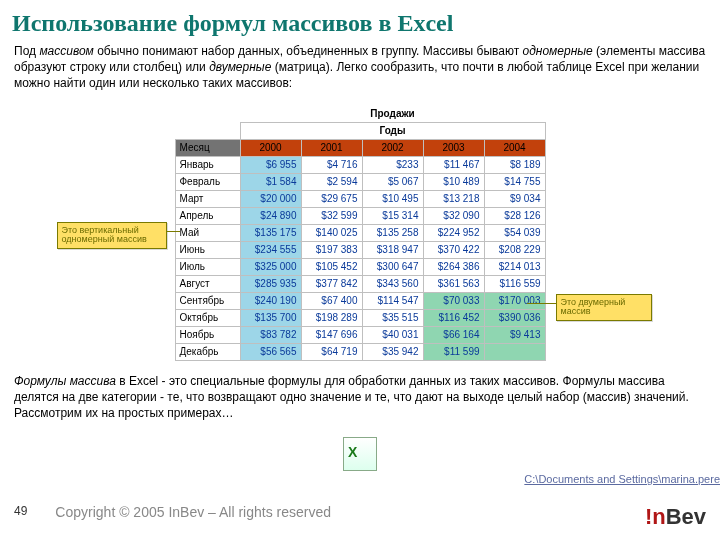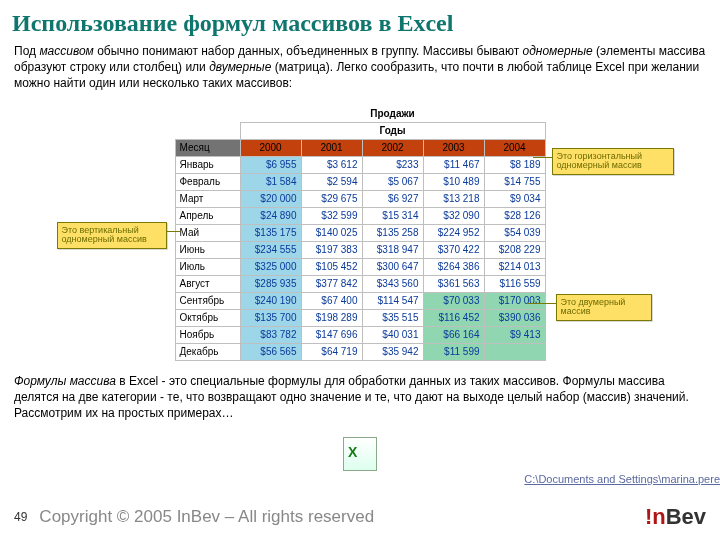--- a/index.html
+++ b/index.html
@@ -16,43 +16,42 @@
   .hl-col{background:#9dd6e8}
   .hl-box{background:#8fd6b1}
   .callout{position:absolute;background:#ffe066;border:1px solid #7a7a00;padding:3px 4px;font-size:9px;color:#6b6b00;line-height:1.1;box-shadow:1px 1px 0 rgba(0,0,0,.15)}
   .callout::after{content:"";position:absolute;background:#7a7a00}
   .c1{left:-118px;top:116px;width:100px}
   .c1::after{right:-14px;top:8px;width:14px;height:1px}
   .c2{right:-128px;top:42px;width:112px}
   .c2::after{left:-20px;top:8px;width:20px;height:1px}
   .c3{right:-106px;top:188px;width:86px}
   .c3::after{left:-30px;top:8px;width:30px;height:1px}
-  .footer{position:absolute;bottom:10px;left:0;right:0;display:flex;align-items:center;justify-content:space-between;padding:0 14px}
+  .footer{position:absolute;bottom:10px;left:0;right:0;display:flex;justify-content:space-between;padding:0 14px}
   .page-num{font-size:12px;color:#333}
-  .copyright{font-size:17px;color:#888;margin-left:12px;flex:1}
+  .copyright{font-size:14px;color:#888;margin-left:28px;flex:1}
   .logo{font-family:Arial;font-weight:bold;font-size:22px;color:#b01616}
   .logo .bang{color:#b01616}
   .logo .b2{color:#333}
   .excel-icon{display:block;margin:8px auto 0;width:32px;height:32px;border:1px solid #8a8;background:linear-gradient(#fff,#dfe);position:relative}
   .excel-icon::before{content:"X";position:absolute;left:4px;top:6px;color:#1a7a1a;font-weight:bold;font-size:14px}
   .excel-link{text-align:right;font-size:11px;color:#5b6aa0;text-decoration:underline;margin-top:2px}
 </style>
 </head>
 <body>
 
 <div class="title">Использование формул массивов в Excel</div>
 
 <div class="body-text">
   <span>Под </span><span class="italic">массивом</span><span> обычно понимают набор данных, объединенных в группу. Массивы бывают </span><span class="italic">одномерные</span><span> (элементы массива образуют строку или столбец) или </span><span class="italic">двумерные</span><span> (матрица). Легко сообразить, что почти в любой таблице Excel при желании можно найти один или несколько таких массивов:</span>
 </div>
 
 <div class="sheet">
   <div class="sheet-inner">
     <div class="callout c1">Это вертикальный одномерный массив</div>
-    <div class="callout c2">Это горизонтальный одномерный массив</div>
     <div class="callout c3">Это двумерный массив</div>
     <table>
       <tbody>
           <tr>
             <td class="row-head" style="border:none"></td>
             <td colspan="5" class="title-cell" style="border:none">Продажи</td>
           </tr>
       <tr>
             <td class="row-head" style="border:none"></td>
             <td colspan="5" class="title-cell">Годы</td>
@@ -61,38 +60,38 @@
         <th class="row-head" style="background:#737373">Месяц</th>
         <th>2000</th>
         <th>2001</th>
         <th>2002</th>
         <th>2003</th>
         <th>2004</th>
       </tr>
       <tr>
             <td class="row-head">Январь</td>
             <td class="hl-col">$6 955</td>
-            <td>$3 612</td>
+            <td>$4 716</td>
             <td>$233</td>
             <td>$11 467</td>
             <td>$8 189</td>
           </tr>
       <tr>
             <td class="row-head">Февраль</td>
             <td class="hl-col">$1 584</td>
             <td>$2 594</td>
             <td>$5 067</td>
             <td>$10 489</td>
             <td>$14 755</td>
           </tr>
       <tr>
             <td class="row-head">Март</td>
             <td class="hl-col">$20 000</td>
             <td>$29 675</td>
-            <td>$6 927</td>
+            <td>$10 495</td>
             <td>$13 218</td>
             <td>$9 034</td>
           </tr>
       <tr>
             <td class="row-head">Апрель</td>
             <td class="hl-col">$24 890</td>
             <td>$32 599</td>
             <td>$15 314</td>
             <td>$32 090</td>
             <td>$28 126</td>

